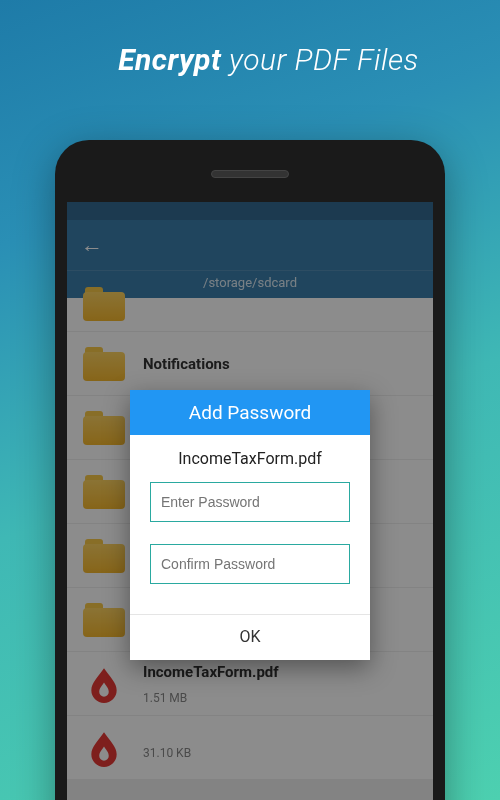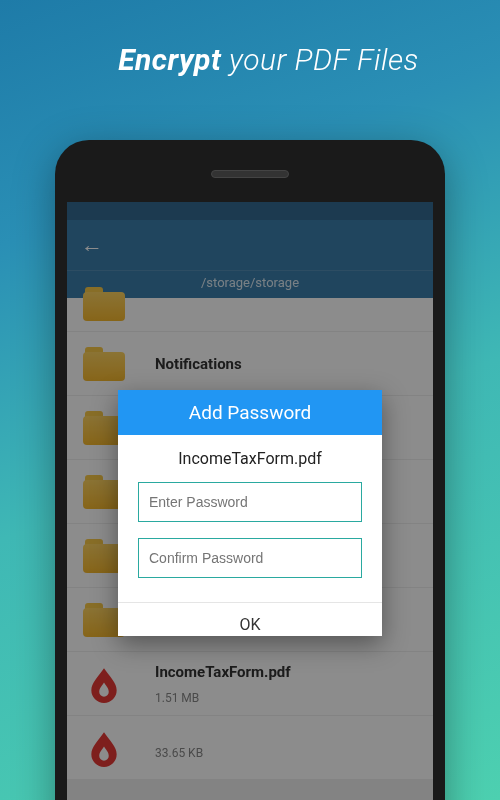--- a/index.html
+++ b/index.html
@@ -65,21 +65,21 @@
     color: #dbe9f2;
     font-size: 13px;
     text-align: center;
     padding: 4px 0 8px;
     border-top: 1px solid rgba(255,255,255,.12);
   }
   .list { background: #fff; }
   .row {
     display: flex;
     align-items: center;
-    gap: 30px;
+    gap: 18px;
     padding: 10px 16px;
     border-bottom: 1px solid #eee;
     min-height: 64px;
   }
   .row.clipped-top { padding-top: 0; min-height: 34px; align-items: flex-end; }
   .row.clipped-top .folder-icon { margin-top: -20px; }
   .folder-icon {
     width: 42px; height: 34px; position: relative;
   }
   .folder-icon::before {
@@ -102,21 +102,21 @@
   .pdf-icon svg { width: 38px; height: 38px; }
   .row-text .name { font-size: 15px; font-weight: 700; color: #333; }
   .row-text .meta { font-size: 12px; color: #888; margin-top: 10px; }
   .dim-overlay {
     position: absolute; inset: 0;
     background: rgba(0,0,0,.45);
   }
   .dialog {
     position: absolute;
     top: 188px; left: 50%; transform: translateX(-50%);
-    width: 264px;
+    width: 240px;
     background: #fff;
     box-shadow: 0 8px 24px rgba(0,0,0,.4);
   }
   .dialog-title {
     background: #2196f3;
     color: #fff;
     text-align: center;
     font-size: 19px;
     padding: 11px 0;
     font-weight: 400;
@@ -127,47 +127,47 @@
     font-size: 16px;
     color: #222;
     margin-bottom: 14px;
   }
   .dialog-input {
     width: 100%;
     border: 1.5px solid #2aa9a0;
     padding: 11px 10px;
     font-size: 14px;
     color: #999;
-    margin-bottom: 16px;
+    margin-bottom: 22px;
     background: #fff;
   }
   .dialog-ok {
     text-align: center;
     font-size: 16px;
     color: #333;
-    padding: 12px 0 2px;
+    padding: 12px 0 14px;
     border-top: 1px solid #e5e5e5;
   }
 </style>
 </head>
 <body>
 
 <div class="headline">
   <strong>Encrypt</strong><span> your PDF Files</span>
 </div>
 
 <div class="phone">
   <div class="speaker"></div>
   <div class="screen">
     <div class="status-bar"></div>
 
     <div class="app-bar">
       <span class="arrow">←</span>
     </div>
-    <div class="path-bar">/storage/storage</div>
+    <div class="path-bar">/storage/sdcard</div>
 
     <div class="list">
       <div class="row clipped-top">
         <div class="folder-icon"></div>
         <div class="row-text">
             <div class="name"></div>
           </div>
       </div>
       <div class="row">
         <div class="folder-icon"></div>
@@ -210,21 +210,21 @@
           <div class="meta">1.51 MB</div>
         </div>
       </div>
       <div class="row">
         <div class="pdf-icon">
           <svg viewBox="0 0 24 24">
               <path fill="#e53935" d="M12 2 C8 8 4 11 4 16 a8 8 0 0 0 16 0 C20 11 16 8 12 2 Z M12 20 a3 3 0 0 1 -3 -3 c0 -2 1 -3 3 -6 c2 3 3 4 3 6 a3 3 0 0 1 -3 3 Z"></path>
             </svg>
         </div>
         <div class="row-text">
-          <div class="meta">33.65 KB</div>
+          <div class="meta">31.10 KB</div>
         </div>
       </div>
     </div>
 
     <div class="dim-overlay"></div>
 
     <div class="dialog">
       <div class="dialog-title">Add Password</div>
       <div class="dialog-body">
         <div class="dialog-file">IncomeTaxForm.pdf</div>

